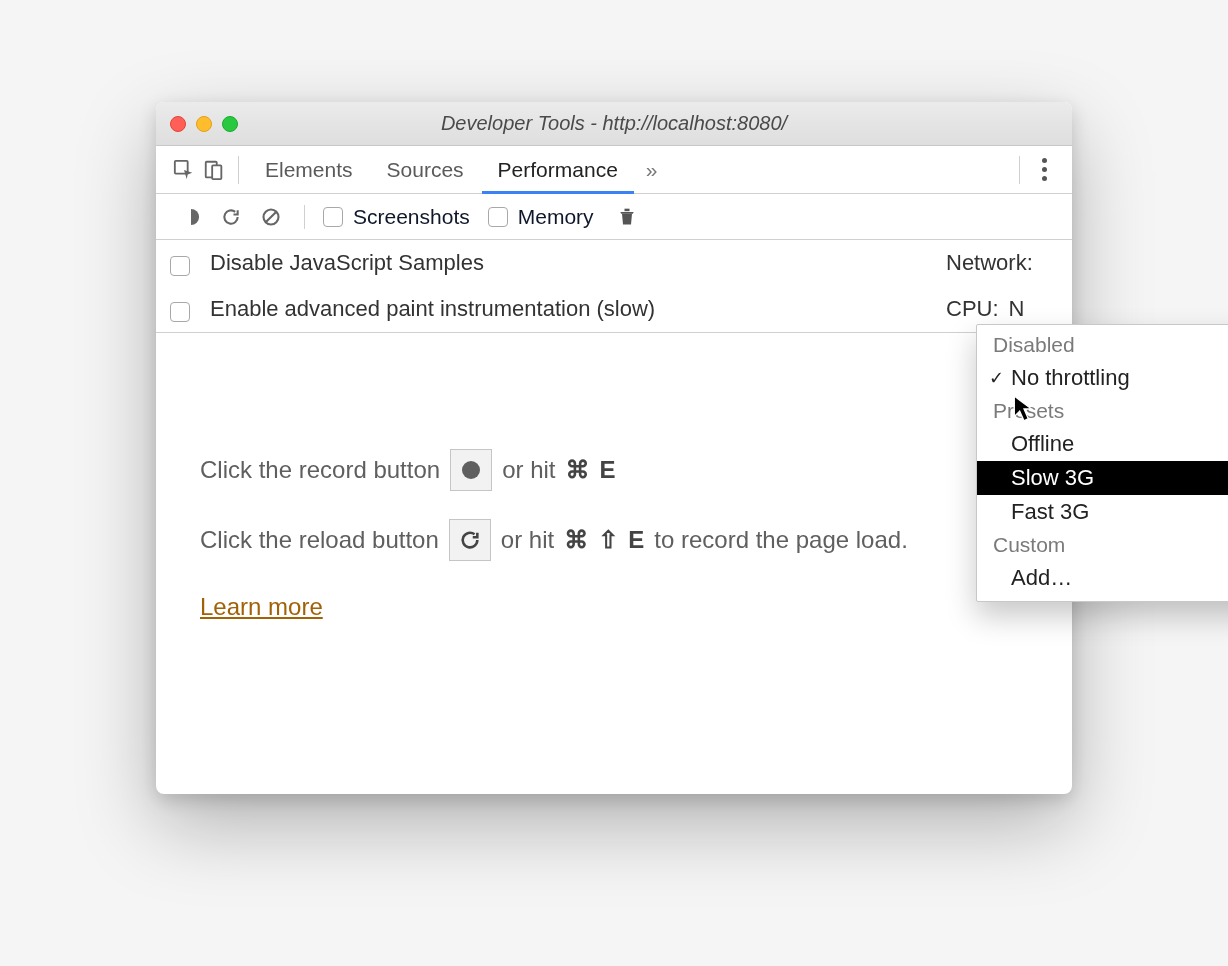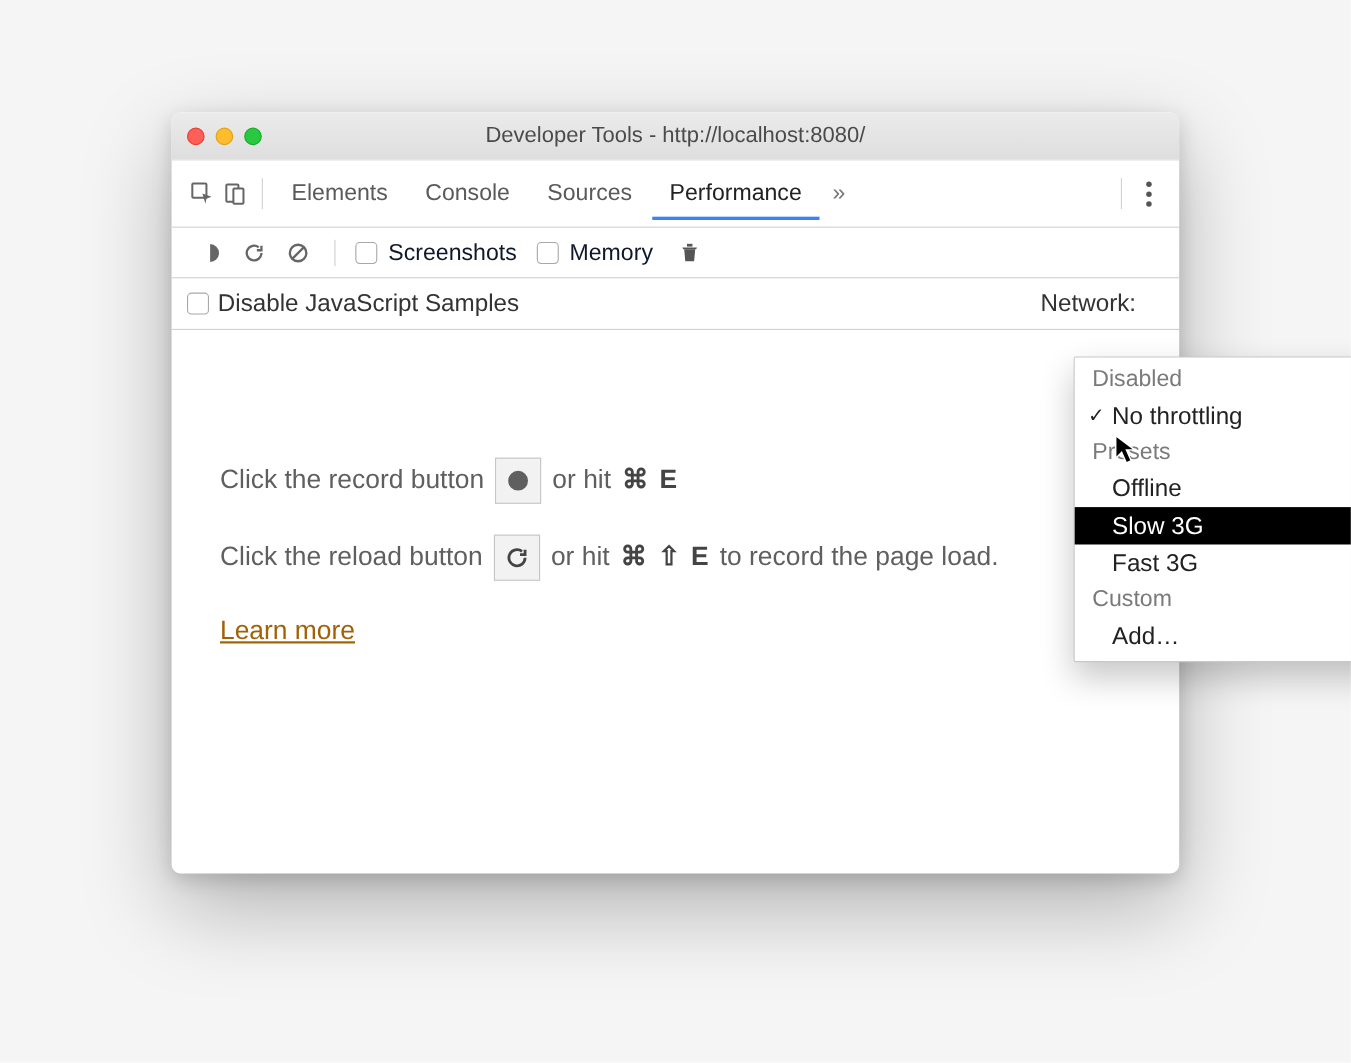--- a/index.html
+++ b/index.html
@@ -22,20 +22,21 @@
       overflow: visible;
     }
     .titlebar {
       height: 44px;
       background: linear-gradient(#ebebeb, #dedede);
       border-bottom: 1px solid #c8c8c8;
       border-radius: 8px 8px 0 0;
       display: flex;
       align-items: center;
       position: relative;
+      font-style: italic;
     }
     .traffic-lights {
       display: flex;
       gap: 10px;
       margin-left: 14px;
     }
     .traffic-light {
       width: 16px; height: 16px; border-radius: 50%;
     }
     .tl-close { background: #ff5f57; border: 0.5px solid #e24238; }
@@ -44,21 +45,21 @@
     .title {
       position: absolute;
       left: 0; right: 0;
       text-align: center;
       font-size: 20px;
       color: #4a4a4a;
       pointer-events: none;
     }
 
     .tabbar {
-      height: 61px;
+      height: 48px;
       border-bottom: 1px solid #d0d0d0;
       display: flex;
       align-items: center;
       padding: 0 14px;
       gap: 2px;
       font-size: 21px;
       color: #555;
     }
     .tool-icon {
       width: 28px; height: 28px;
@@ -124,23 +125,23 @@
     }
     .subbar .lbl { margin-right: 8px; }
 
     .options-pane {
       border-bottom: 1px solid #d0d0d0;
       font-size: 22px;
       color: #333;
     }
     .opt-row {
       display: flex;
-      align-items: center;
+      align-items: flex-end;
       padding: 10px 14px;
-      gap: 8px;
+      gap: 20px;
     }
     .opt-row .rhs { margin-left: auto; display: flex; align-items: center; gap: 10px; min-width: 112px; }
 
     .content {
       padding: 116px 40px 30px 44px;
       font-size: 24px;
       color: #5f5f5f;
       line-height: 1.5;
     }
     .content .row {
@@ -230,21 +231,20 @@
       </svg>
     </div>
     <div class="tool-icon">
       <svg width="22" height="22" viewBox="0 0 24 24" fill="none" stroke="currentColor" stroke-width="2">
         <rect x="3" y="3" width="12" height="17" rx="1"></rect>
         <rect x="10" y="7" width="10" height="15" rx="1" fill="#fff"></rect>
       </svg>
     </div>
     <div class="vsep"></div>
     <div class="tab">Elements</div>
-    <div class="tab">Console</div>
     <div class="tab">Sources</div>
     <div class="tab active">Performance</div>
     <div class="chevrons">»</div>
     <div class="spacer"></div>
     <div class="vsep"></div>
     <div class="kebab">
       <span></span>
         <span></span>
         <span></span>
     </div>
@@ -281,20 +281,28 @@
       </svg>
     </div>
   </div>
 
   <div class="options-pane">
     <div class="opt-row">
       <div class="checkbox"></div>
       <span>Disable JavaScript Samples</span>
       <div class="rhs">
         <span>Network:</span>
+      </div>
+    </div>
+    <div class="opt-row">
+      <div class="checkbox"></div>
+      <span>Enable advanced paint instrumentation (slow)</span>
+      <div class="rhs">
+        <span>CPU:</span>
+        <span>N</span>
       </div>
     </div>
   </div>
 
   <div class="content">
     <div class="row">
       <span>Click the record button</span>
       <div class="btn">
           <div class="dot"></div>
         </div>

